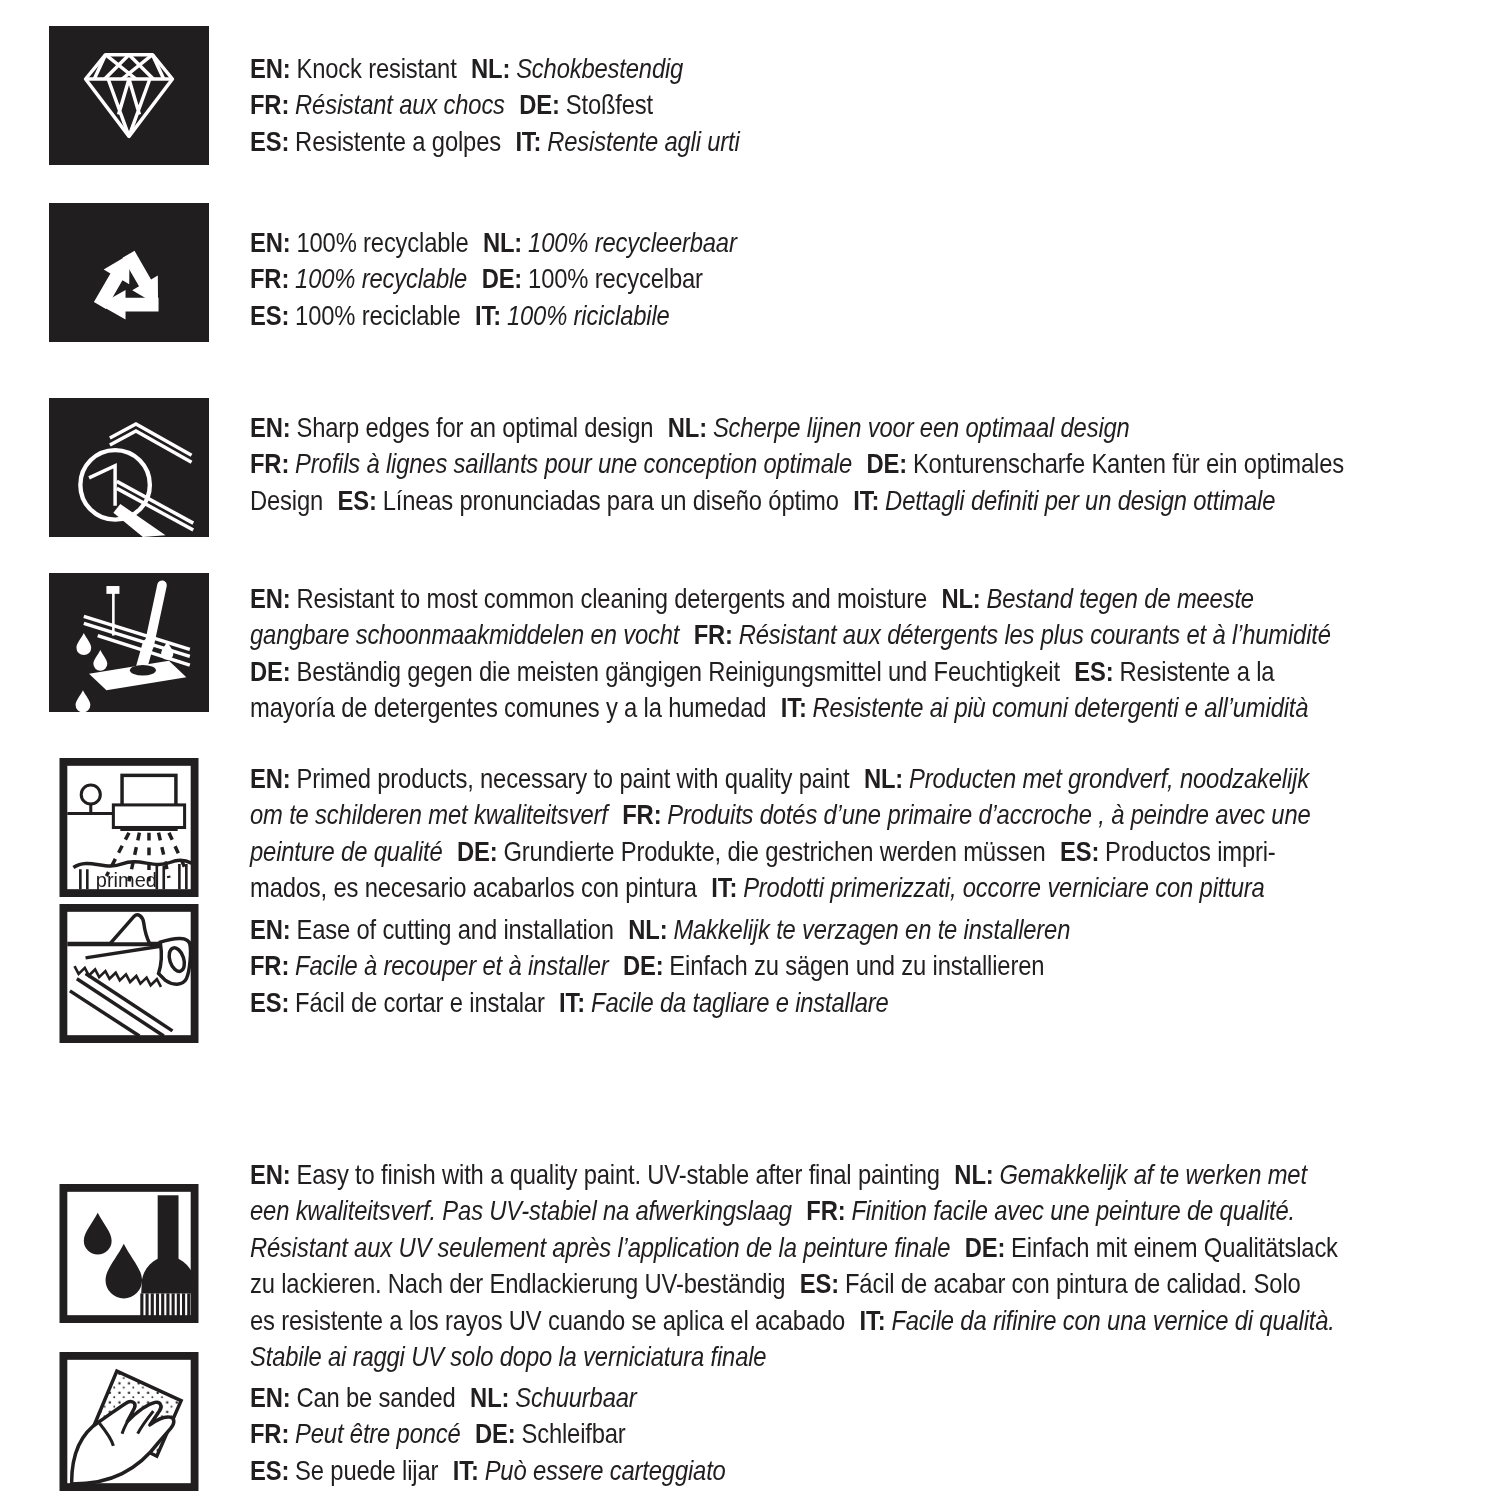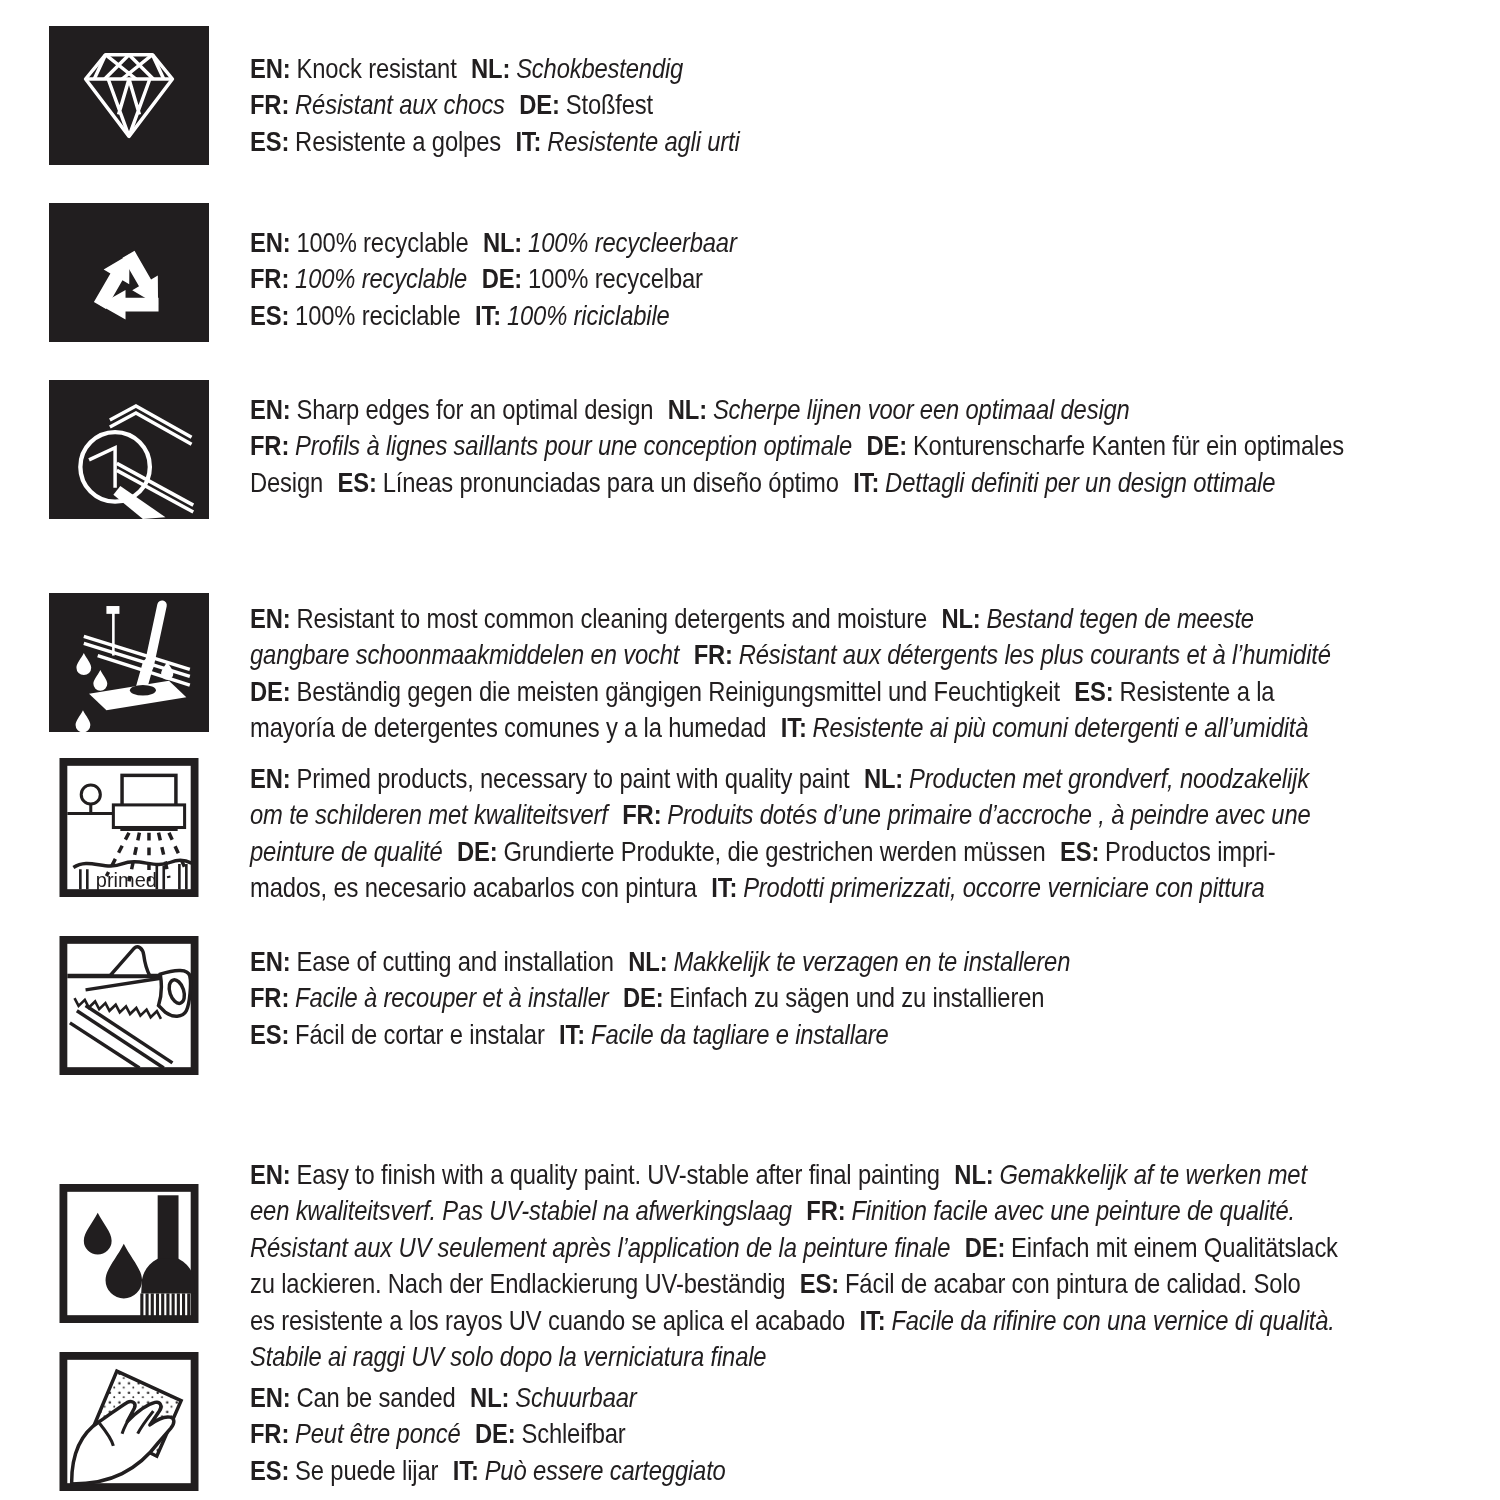--- a/index.html
+++ b/index.html
@@ -3,24 +3,24 @@
 <meta charset="utf-8">
 <style>
   html,body{margin:0;padding:0;background:#fff;}
   .canvas{
     position:relative;width:1500px;height:1500px;overflow:hidden;background:#ffffff;
     font-family:"Liberation Sans",sans-serif;color:#211e1f;border-radius:12px;
   }
   #features .row{position:absolute;left:49px;width:1420px;height:160px;}
   #features .row:nth-child(1){top:26px}
   #features .row:nth-child(2){top:203px}
-  #features .row:nth-child(3){top:380px}
-  #features .row:nth-child(4){top:593px}
+  #features .row:nth-child(3){top:398px}
+  #features .row:nth-child(4){top:573px}
   #features .row:nth-child(5){top:758px}
-  #features .row:nth-child(6){top:936px}
+  #features .row:nth-child(6){top:904px}
   #features .row:nth-child(7){top:1184px}
   #features .row:nth-child(8){top:1352px}
   .icon{position:absolute;left:0;top:0;width:160px;height:139px;}
   .icon.dark{background:#211e1f;}
   .icon svg{display:block;width:100%;height:100%;}
   .text{
     position:absolute;left:201px;width:1480px;
     font-size:28px;line-height:36.4px;letter-spacing:-0.2px;
     transform:scaleX(0.85);transform-origin:0 0;
   }

